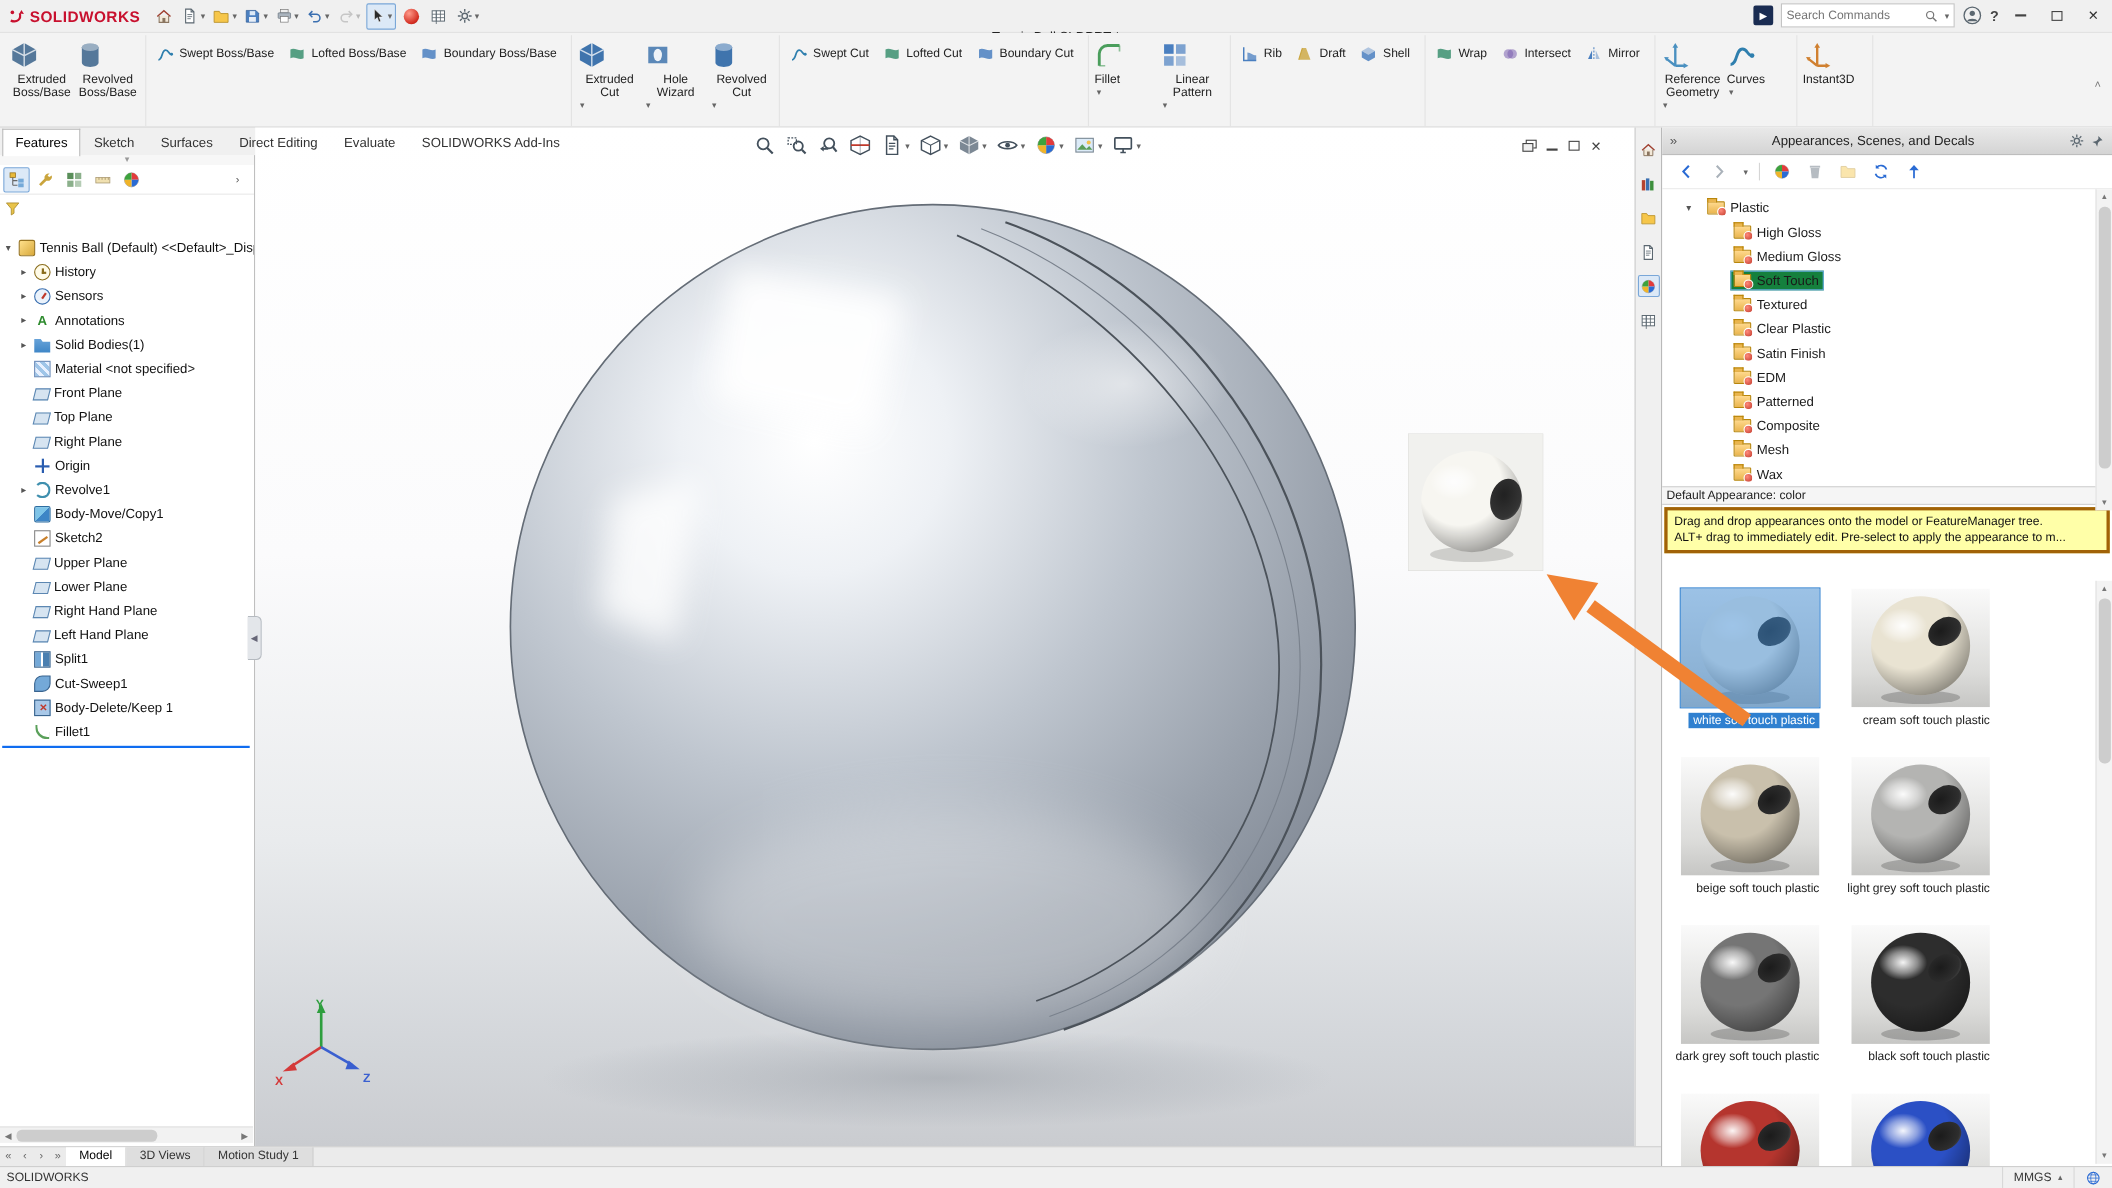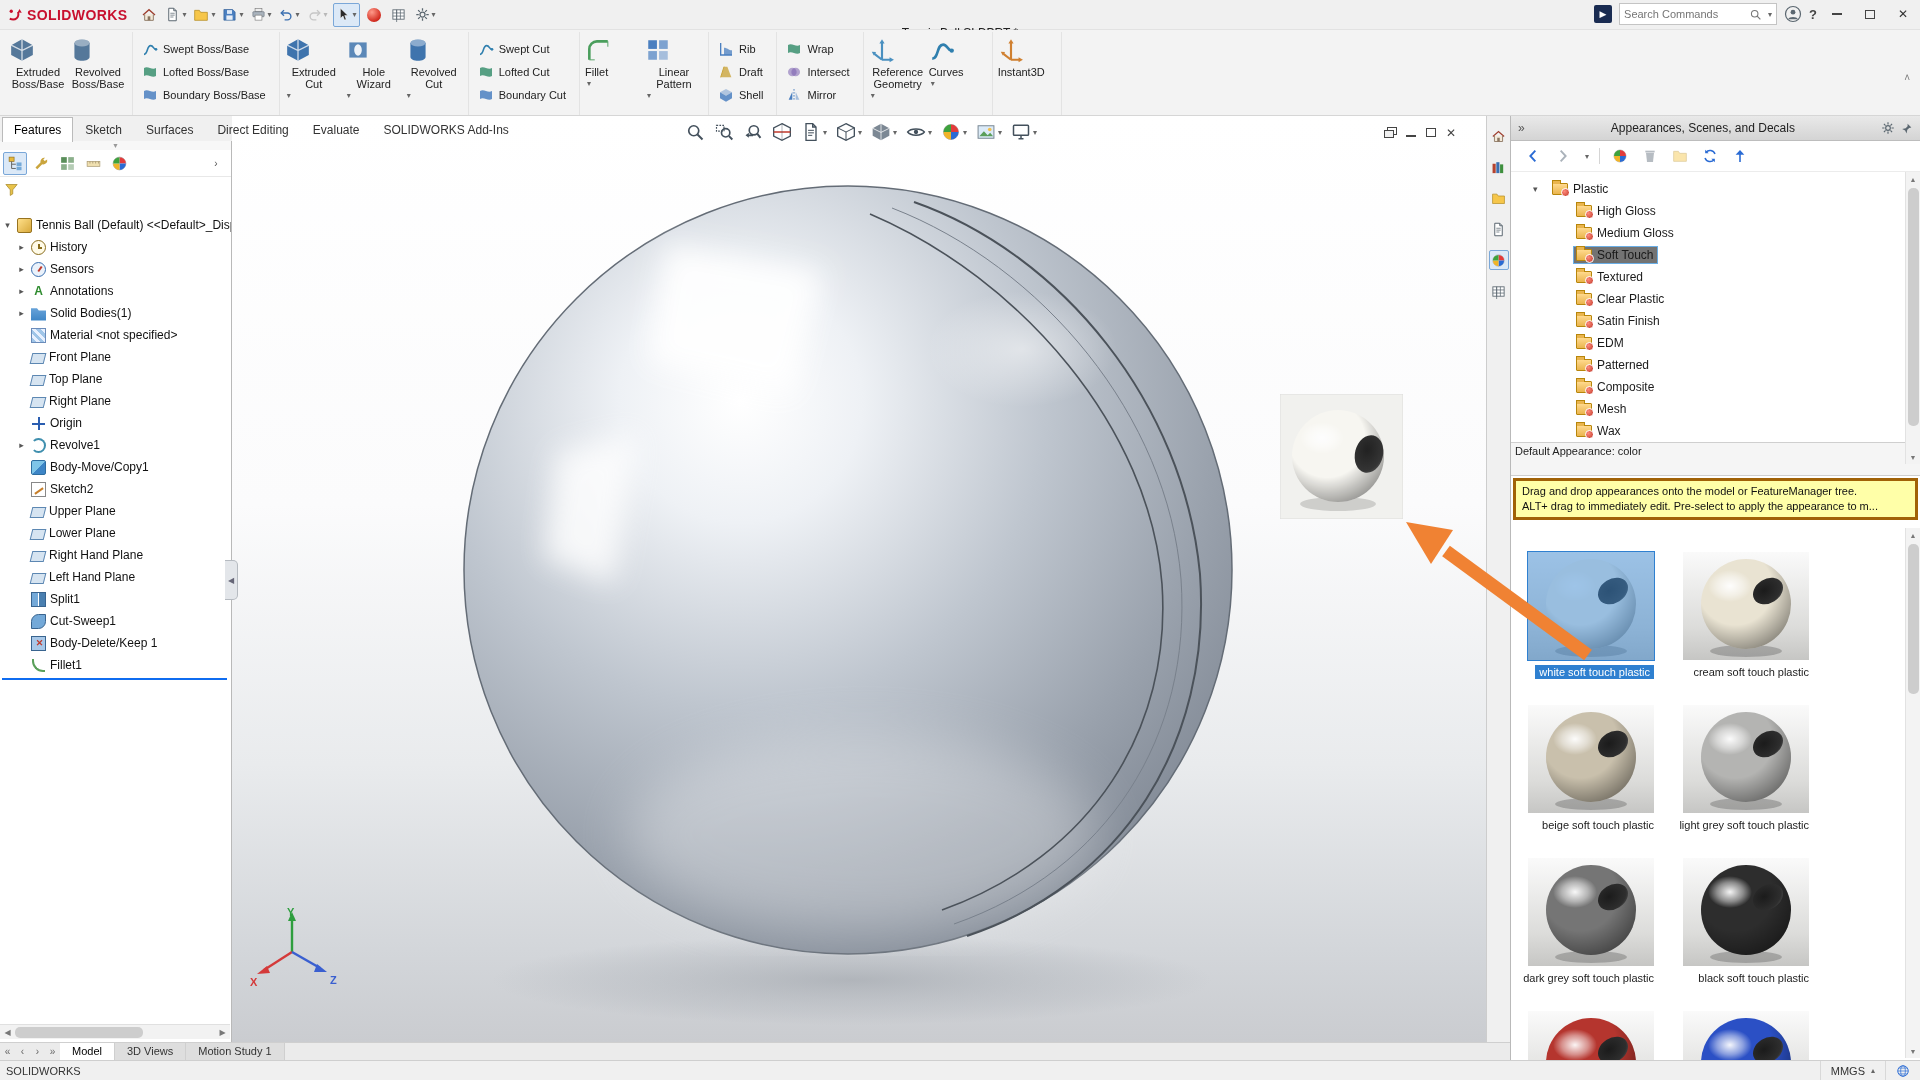--- a/index.html
+++ b/index.html
@@ -24,21 +24,21 @@
 .ic-min{width:10px;border-bottom:2px solid #444;display:inline-block}
 .ic-max{width:10px;height:9px;border:1.4px solid #444;display:inline-block}
 .ic-restore{position:relative;width:12px;height:10px;display:inline-block}
 .ic-restore::before{content:"";position:absolute;left:3px;top:0;width:8px;height:6px;border:1.4px solid #444}
 .ic-restore::after{content:"";position:absolute;left:0;top:3px;width:8px;height:6px;border:1.4px solid #444;background:#f0f0f0}
 
 #ribbon{position:absolute;left:0;top:30px;width:1920px;height:86px;background:#f3f3f3;border-bottom:1px solid #d6d6d6;display:flex;align-items:stretch;padding:2px 0 0 4px}
 .rgroup{display:flex;align-items:flex-start;padding:1px 5px;border-right:1px solid #e3e3e3;gap:2px}
 .rbtn-lg{width:58px;display:flex;flex-direction:column;align-items:flex-start;padding-top:4px;font-size:11px;line-height:12px;text-align:center;color:#222;border-radius:2px}
 .rbtn-lg .icon{width:26px;height:26px;margin-bottom:3px}
-.rcol{display:flex;flex-direction:column;gap:1px;padding-top:5px}
+.rcol{display:flex;flex-direction:row;gap:1px;padding-top:5px}
 .rbtn-sm{display:flex;align-items:center;gap:5px;height:22px;padding:0 8px 0 4px;font-size:11px;color:#222;border-radius:2px;white-space:nowrap}
 .rbtn-sm .icon{width:16px;height:16px}
 #ribbon-collapse{position:absolute;right:10px;top:42px;color:#777;font-size:10px}
 
 #tabrow{position:absolute;left:0;top:116px;width:470px;height:26px;display:flex;align-items:flex-end;padding-left:2px;z-index:6}
 .cm-tab{height:25px;line-height:23px;padding:0 11px;font-size:12px;color:#333;border:1px solid transparent;border-bottom:none;white-space:nowrap}
 .cm-tab.active{background:#fff;border-color:#bbb;color:#000}
 
 #ftree{position:absolute;left:0;top:141px;width:232px;height:901px;background:#fff;border-right:1px solid #b9b9b9;overflow:hidden}
 #ftree-grip{height:9px;background:#f7f7f7;display:flex;align-items:center;justify-content:center;color:#999;font-size:7px}
@@ -103,28 +103,28 @@
 #tp-toolbar{height:31px;display:flex;align-items:center;gap:10px;padding:0 12px;border-bottom:1px solid #ececec}
 .tpt-btn{width:20px;height:20px;display:flex;align-items:center;justify-content:center}
 .tpt-btn .icon{width:16px;height:16px}
 .tpt-sep{width:1px;height:16px;background:#d5d5d5}
 #tp-tree{padding-top:6px;position:relative}
 .tp-row{height:22px;display:flex;align-items:center;padding-left:38px;font-size:12px;white-space:nowrap}
 .tp-row.l0{padding-left:22px}
 .tp-row.l1{padding-left:62px}
 .tp-arrow{width:16px;font-size:9px;color:#555;flex:none}
 .tpitem{display:flex;align-items:center;gap:5px;padding:1px 4px 1px 2px;border:1px solid transparent}
-.tp-row.selected .tpitem{background:#737373;border-color:#6aaee6}
+.tp-row.selected .tpitem{background:#15803d;border-color:#6aaee6}
 .tpf{width:16px;height:12px;position:relative;background:linear-gradient(#ffd98e,#eab54e);border:1px solid #b8860b;border-radius:1px;flex:none}
 .tpf::before{content:"";position:absolute;top:-4px;left:-1px;width:7px;height:3px;background:#eab54e;border:1px solid #b8860b;border-bottom:none}
 .tpf::after{content:"";position:absolute;right:-3px;bottom:-3px;width:7px;height:7px;border-radius:50%;background:radial-gradient(circle at 35% 35%,#ff8a7a,#c0392b);border:1px solid #fff}
 #tp-vscroll{position:absolute;right:0;top:56px;width:15px;height:292px;background:#f3f3f3;border-left:1px solid #e2e2e2}
 #tp-vscroll .sb-btn{height:14px;display:flex;align-items:center;justify-content:center;font-size:7px;color:#777}
 #tp-vscroll .thumb{position:absolute;left:2px;top:16px;width:11px;height:238px;background:#cdcdcd;border-radius:5px}
-#tp-defrow{height:34px;background:#f5f5f5;border-top:1px solid #cfcfcf;border-bottom:1px solid #cfcfcf;font-size:11px;line-height:16px;padding-left:4px;color:#222}
+#tp-defrow{height:17px;background:#f5f5f5;border-top:1px solid #cfcfcf;border-bottom:1px solid #cfcfcf;font-size:11px;line-height:16px;padding-left:4px;color:#222}
 #tp-tip{margin:2px;border:3px solid #a16207;background:var(--tt);padding:3px 6px;font-size:11px;line-height:15px;color:#111}
 #swatch-area{position:relative;padding:30px 0 0 17px;display:flex;flex-wrap:wrap;column-gap:29px;row-gap:26px;width:394px}
 .swatch{width:126px;display:flex;flex-direction:column;align-items:flex-end}
 .swatch .thumb{width:126px;height:108px;position:relative}
 .swatch.selected .thumb{outline:1px solid #2f80d0}
 .swatch.selected .thumb::after{content:"";position:absolute;inset:0;background:rgba(62,138,210,.5)}
 .swatch .lbl{margin-top:5px;font-size:11px;line-height:14px;text-align:center;white-space:nowrap;color:#222}
 .swatch.selected .lbl{background:var(--sel);color:#fff;padding:0 4px}
 #sw-vscroll{position:absolute;right:0;top:412px;bottom:2px;width:15px;background:#f3f3f3;border-left:1px solid #e2e2e2}
 #sw-vscroll .sb-btn{height:14px;display:flex;align-items:center;justify-content:center;font-size:7px;color:#777}

